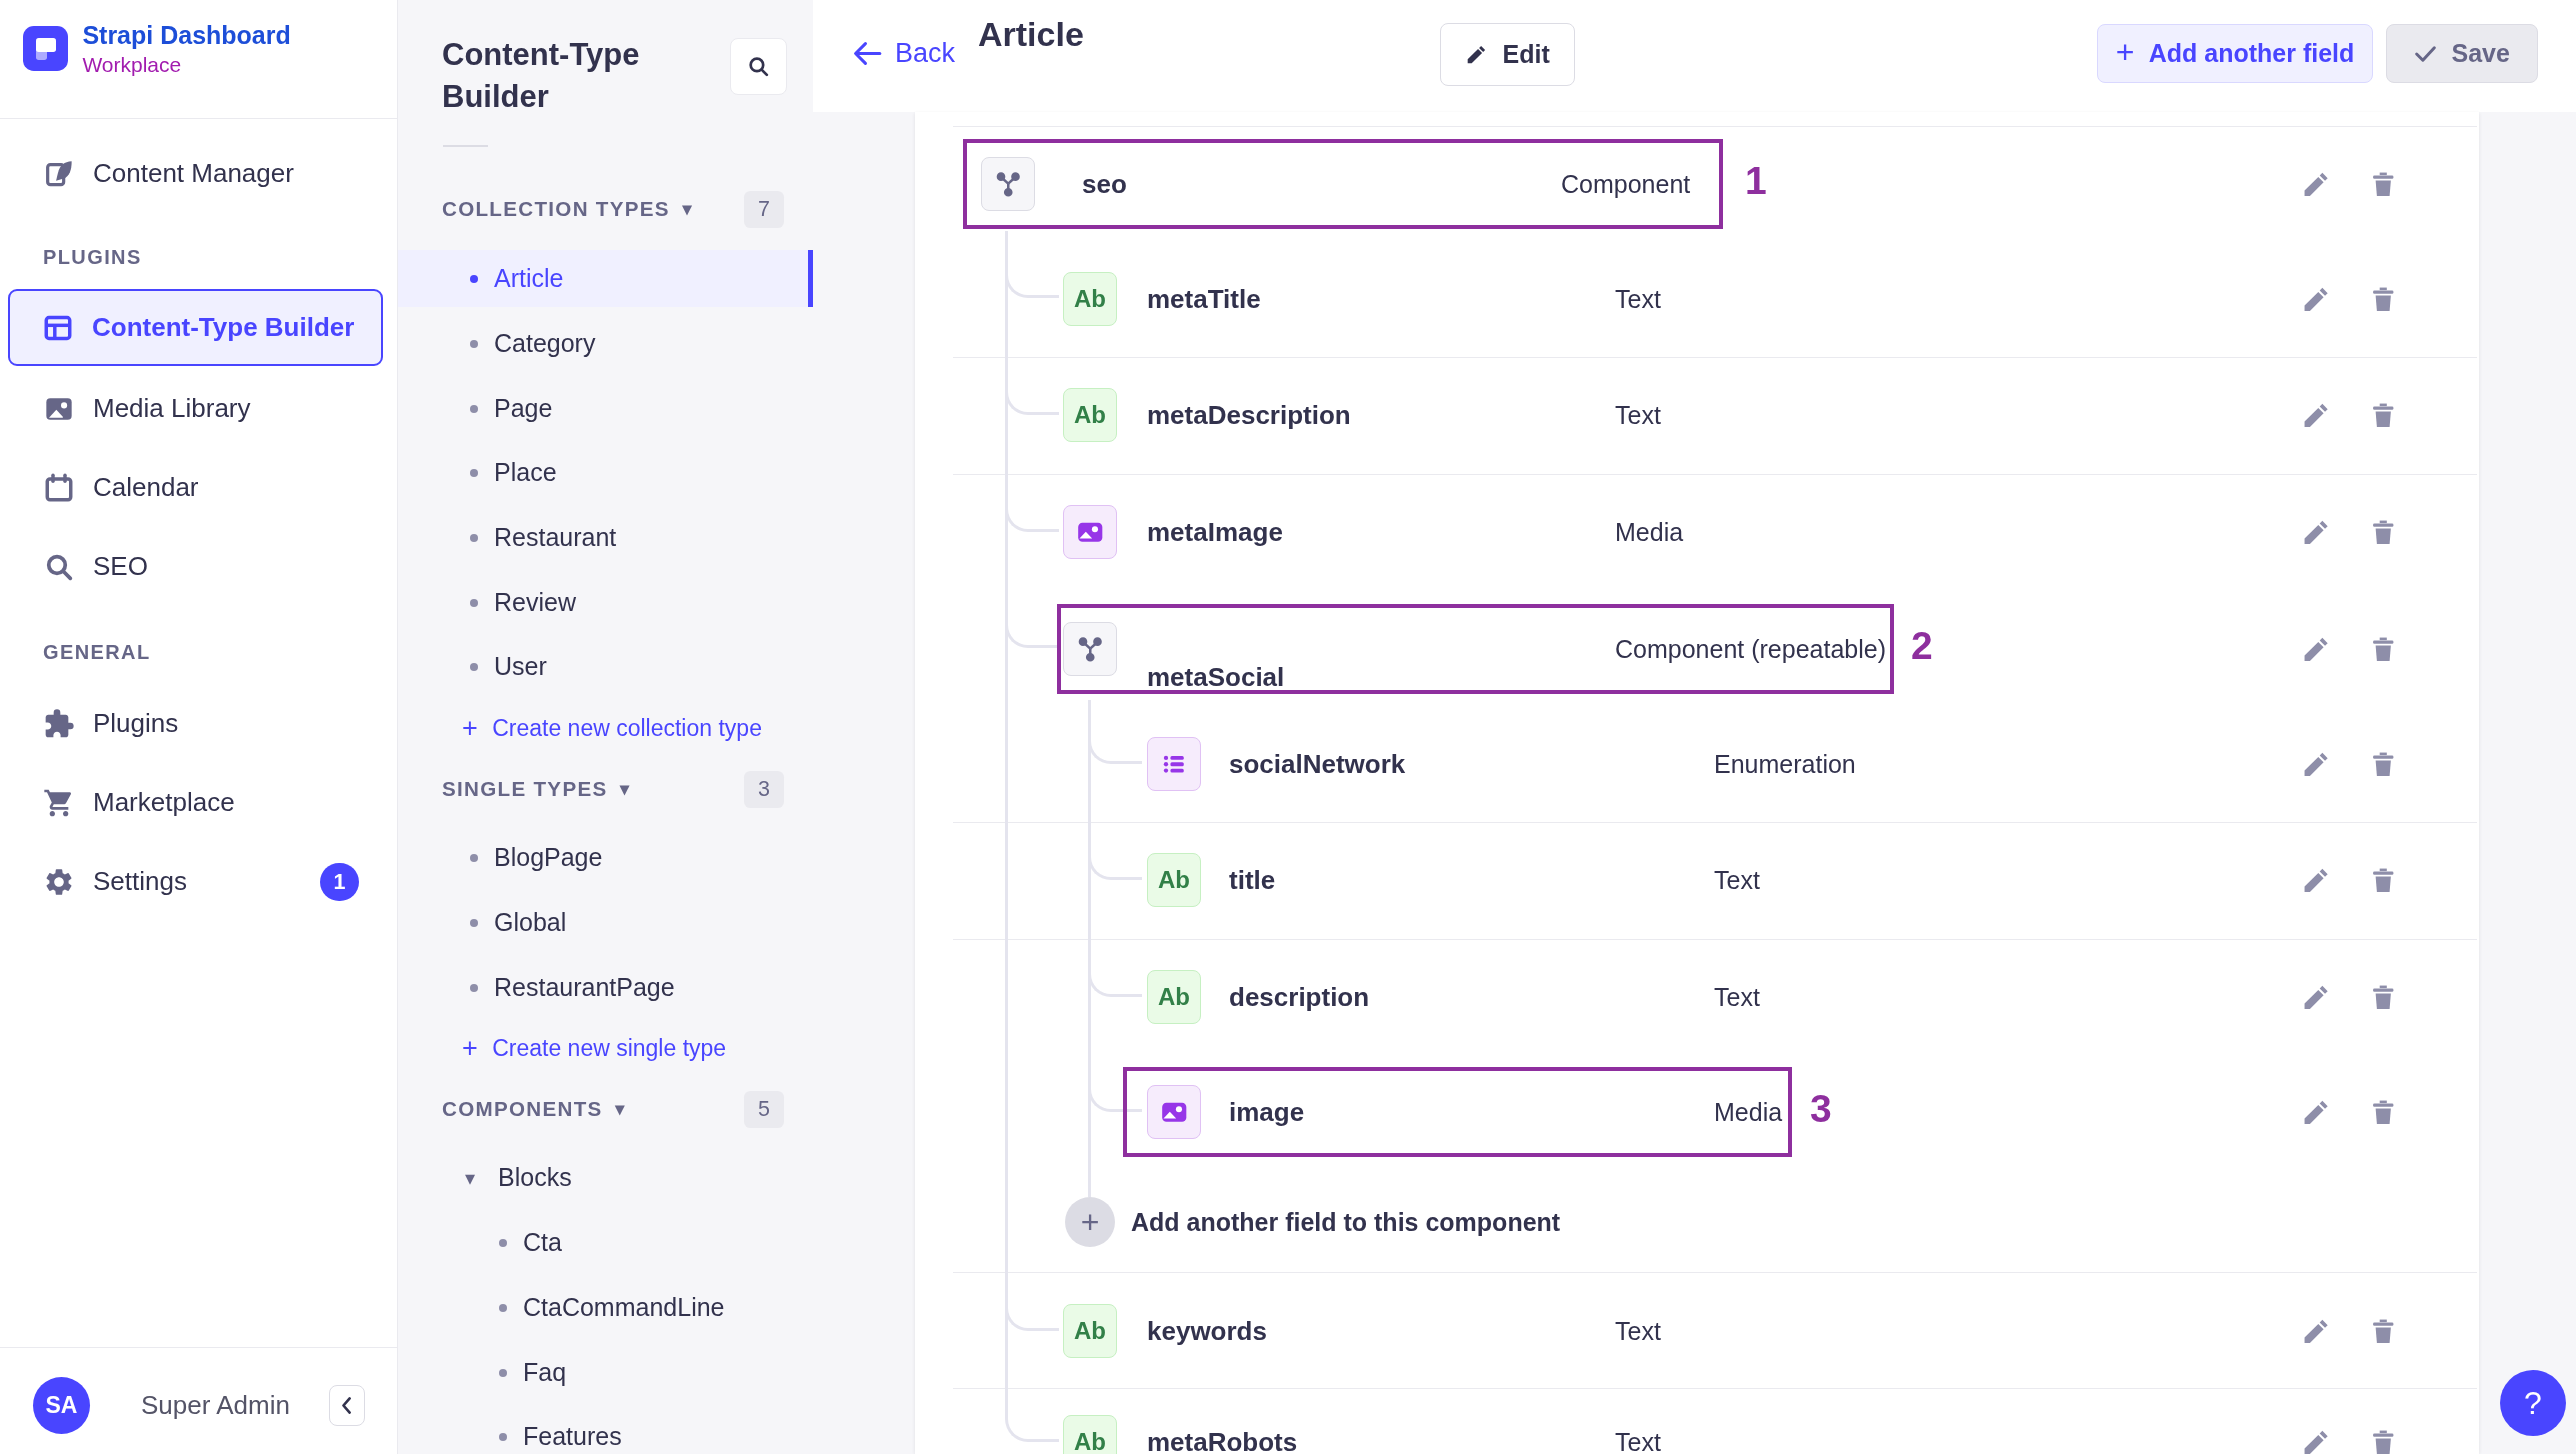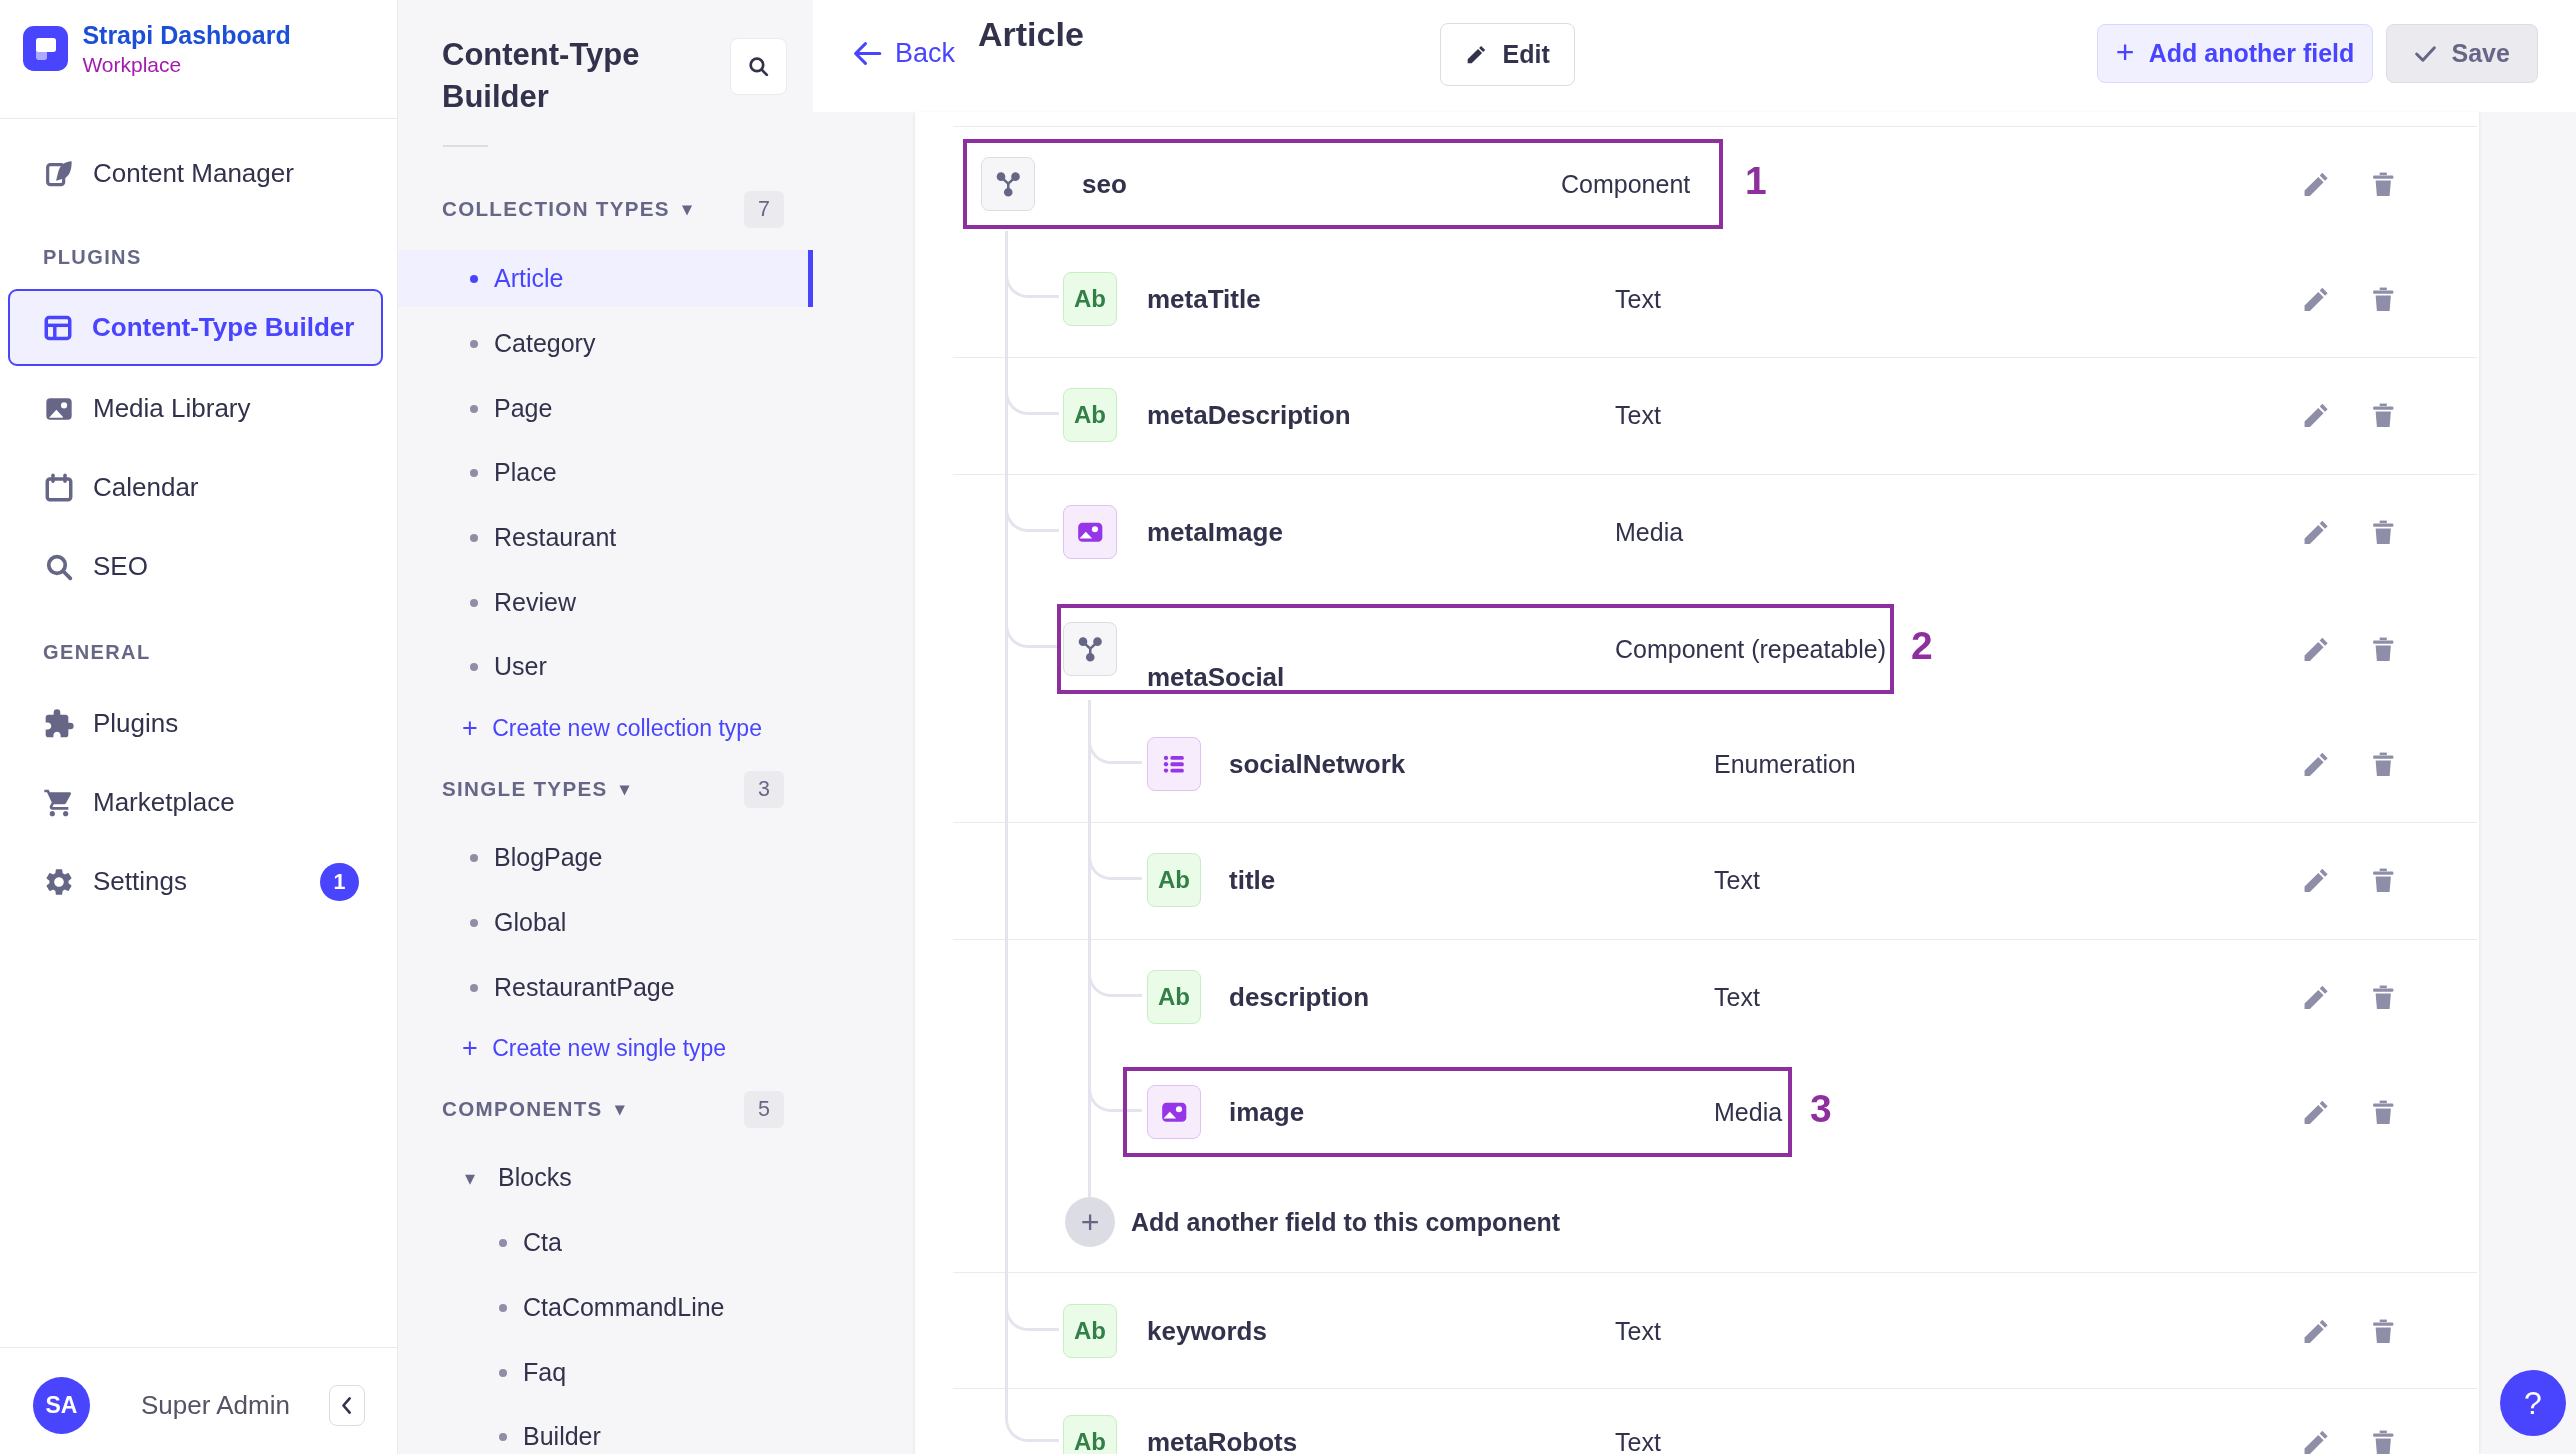--- a/index.html
+++ b/index.html
@@ -268,21 +268,21 @@
         <div class="sn-item nested" style="top: 1279px;">
           <span class="bullet"></span>
           <span class="lbl">CtaCommandLine</span>
         </div>
         <div class="sn-item nested" style="top: 1344px;">
           <span class="bullet"></span>
           <span class="lbl">Faq</span>
         </div>
         <div class="sn-item nested" style="top: 1408px;">
           <span class="bullet"></span>
-          <span class="lbl">Builder</span>
+          <span class="lbl">Features</span>
         </div>
       </div>
   </aside>
 
   <main class="mainarea">
     <header class="mheader">
       <div class="back">
         <svg width="30.5" height="27" viewBox="0 0 34 30">
             <line x1="5" y1="15" x2="31" y2="15" stroke="#4945ff" stroke-width="3.4" stroke-linecap="round"></line>
             <polyline points="15,4 4,15 15,26" fill="none" stroke="#4945ff" stroke-width="3.4" stroke-linecap="round" stroke-linejoin="round"></polyline>

